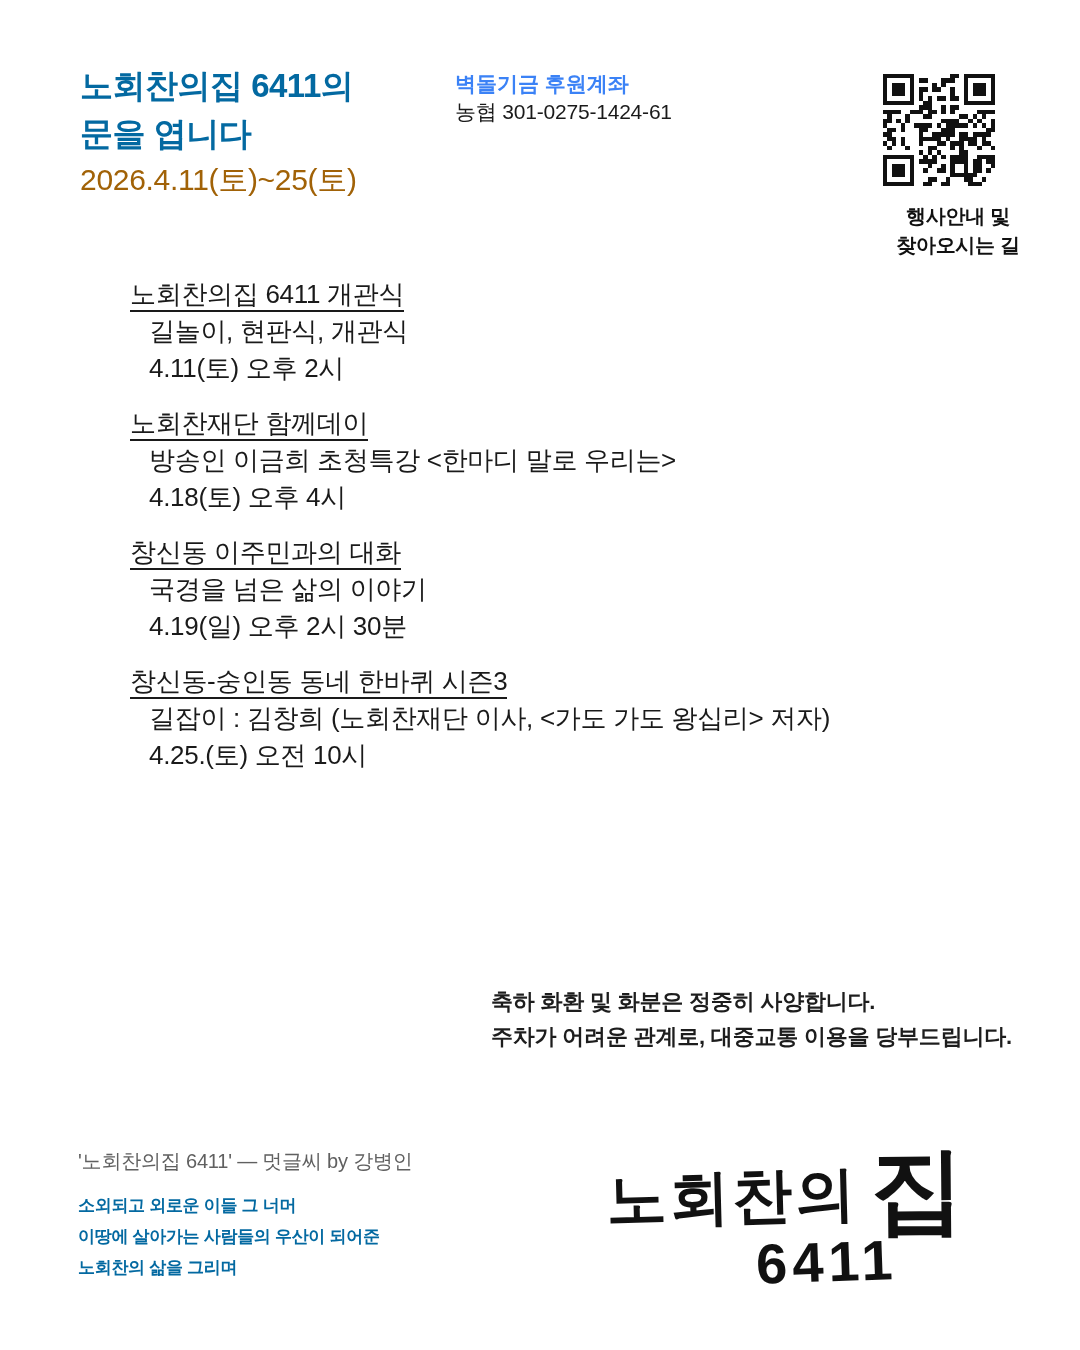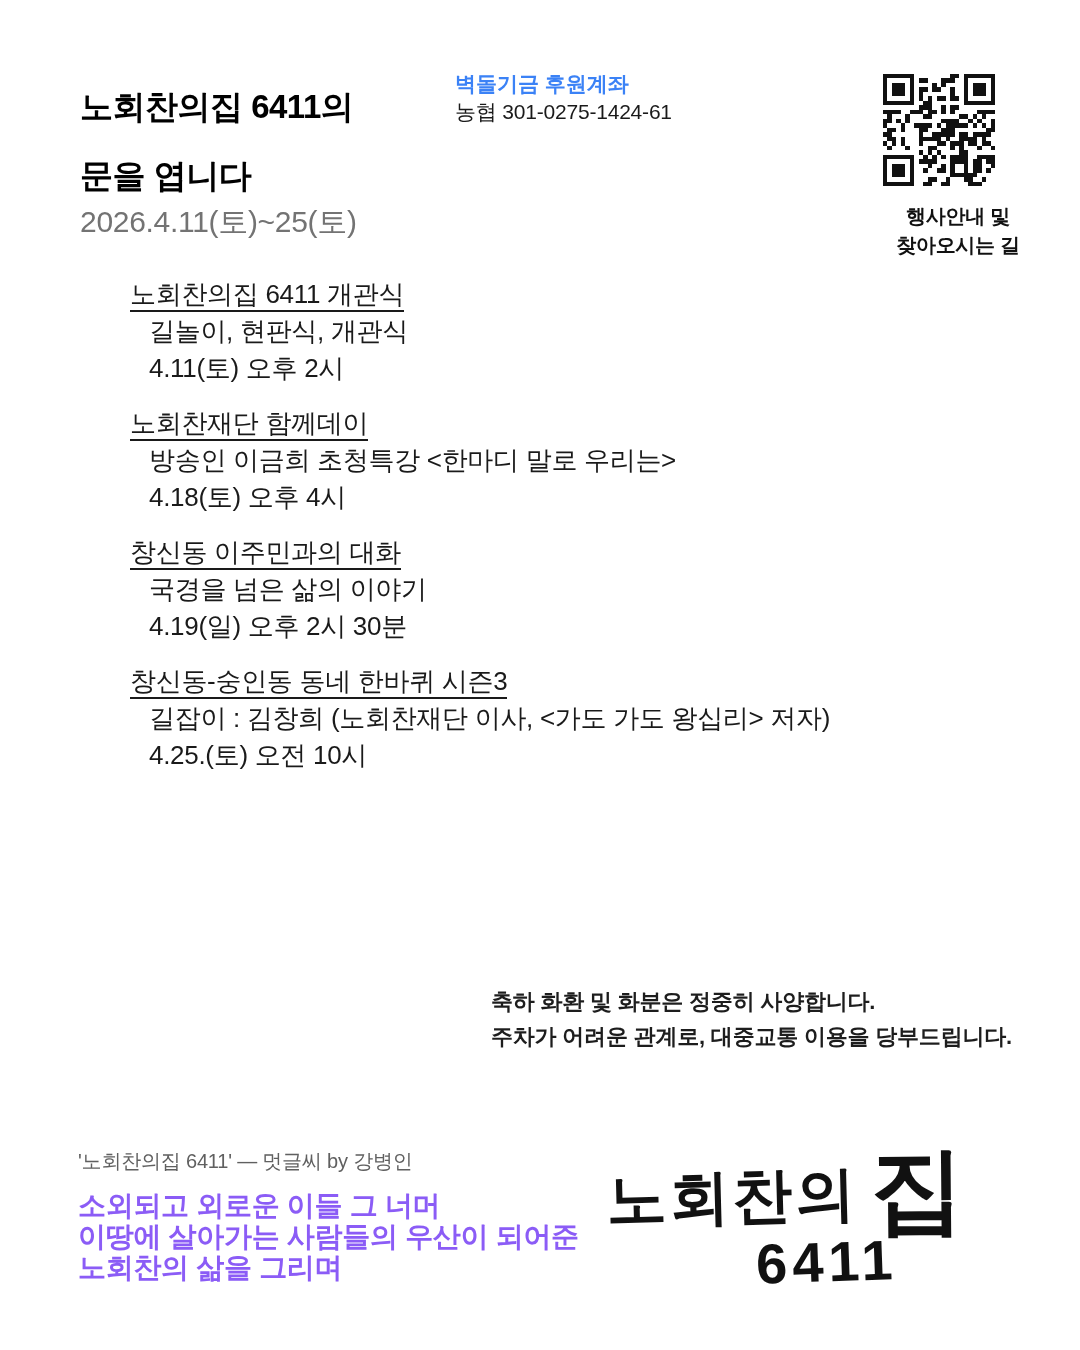--- a/index.html
+++ b/index.html
@@ -5,22 +5,22 @@
   html,body{margin:0;padding:0;background:#ffffff;}
   body{
     font-family:"Liberation Sans","DejaVu Sans",sans-serif;
     color:#1a1a1a;
     -webkit-font-smoothing:antialiased;
   }
   .page{position:relative;width:1080px;height:1350px;background:#ffffff;overflow:hidden;}
 
   
   .title-block{position:absolute;left:80px;top:62px;}
-  .title-line{font-size:33px;font-weight:700;line-height:48px;letter-spacing:-0.5px;color:#000000;margin-top:21px;}
-  .date-line{font-size:30px;font-weight:400;line-height:44px;color:#737373;letter-spacing:-0.3px;}
+  .title-line{font-size:33px;font-weight:700;line-height:48px;letter-spacing:-0.5px;color:#0369a1;}
+  .date-line{font-size:30px;font-weight:400;line-height:44px;color:#a16207;letter-spacing:-0.3px;}
 
   .donation-block{position:absolute;left:455px;top:70px;}
   .don-head{font-size:21px;font-weight:700;line-height:28px;color:#3b82f6;}
   .don-line{font-size:21px;font-weight:400;line-height:28px;color:#1a1a1a;letter-spacing:-0.2px;}
 
   .qr-block{position:absolute;left:883px;top:74px;width:150px;}
   .qr-svg{width:112px;height:112px;display:block;}
   .qr-caption{margin-top:16px;font-size:20px;font-weight:700;line-height:29px;color:#111;letter-spacing:-0.3px;text-align:center;}
 
   
@@ -33,21 +33,21 @@
 
   
   .contact-block{position:absolute;left:80px;top:980px;}
   .contact-line{font-size:29px;font-weight:400;line-height:49px;letter-spacing:-0.3px;color:#1d1d1d;}
   .notice-block{position:absolute;left:455px;top:984px;}
   .notice-line{font-size:22px;font-weight:700;line-height:35px;letter-spacing:-0.2px;color:#1d1d1d;margin-left:36px;}
 
   
   .credit-line{position:absolute;left:78px;top:1148px;font-size:20px;font-weight:400;color:#606060;letter-spacing:-0.2px;}
   .poem-block{position:absolute;left:78px;top:1190px;}
-  .poem-line{font-size:28px;font-weight:700;line-height:31px;color:#8b5cf6;letter-spacing:-0.3px;}
+  .poem-line{font-size:17px;font-weight:700;line-height:31px;color:#0369a1;letter-spacing:-0.3px;}
 
   
   .logo{position:absolute;left:606px;top:1120px;width:430px;color:#111;}
   .logo-line1{font-size:60px;font-weight:800;letter-spacing:3px;transform:rotate(-1.5deg);white-space:nowrap;}
   .logo-jip{display:inline-block;font-size:94px;font-weight:800;margin-left:12px;transform:translateY(10px) rotate(1deg);}
   .logo-line2{font-size:56px;font-weight:800;letter-spacing:5px;margin:-20px 0 0 150px;transform:rotate(-2deg);}
 </style>
 </head>
 <body>
 

